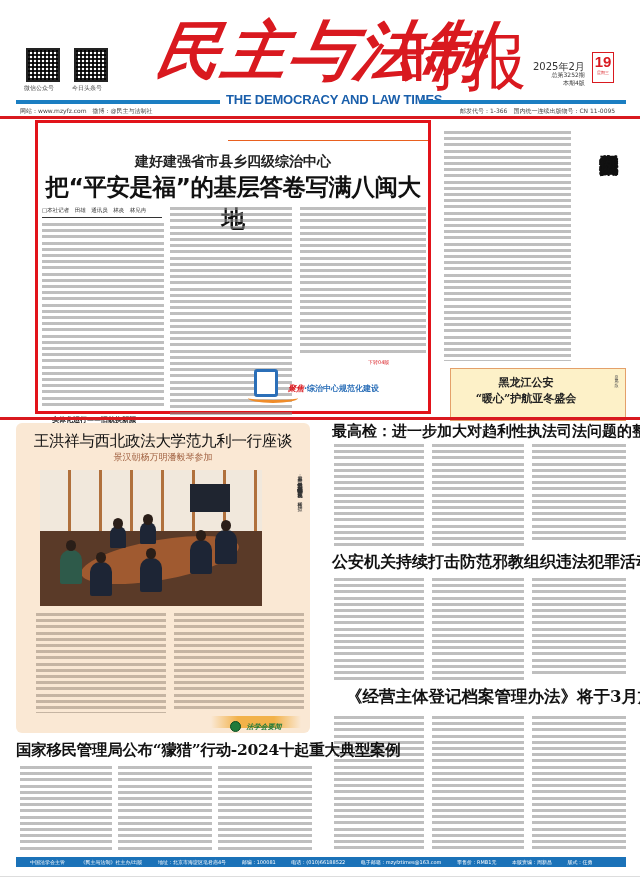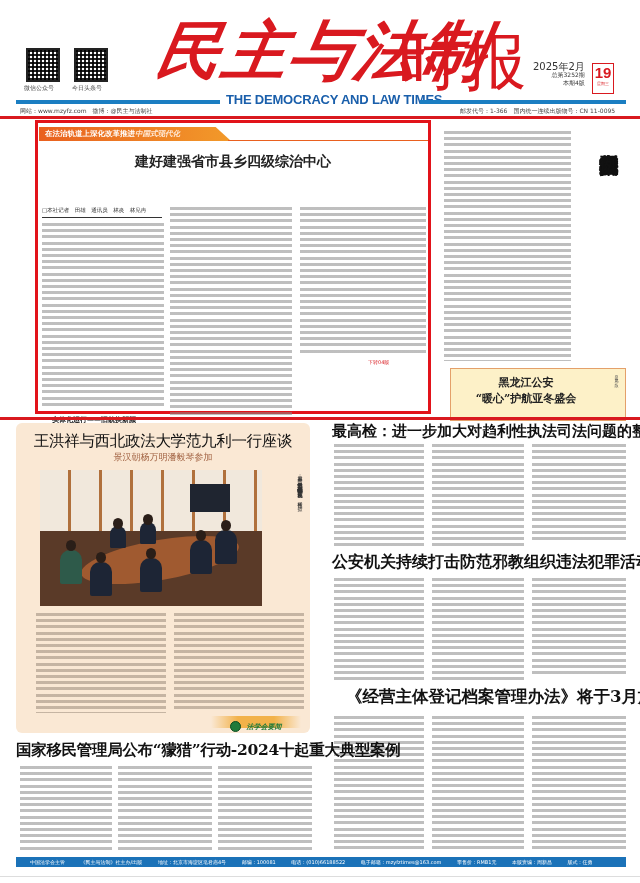--- a/index.html
+++ b/index.html
@@ -21,21 +21,21 @@
   .logo-std { position: absolute; left: 398px; top: 20px; font-size: 62px; color: #d9191f; font-weight: normal;
               font-family: "DejaVu Sans", sans-serif; letter-spacing: 4px; }
   .en-title { position: absolute; left: 226px; top: 92px; font-size: 13px; font-weight: bold; color: #1a5fab;
               font-family: "Liberation Sans", sans-serif; letter-spacing: -0.2px; }
   .blue-bar-left { position: absolute; left: 16px; top: 100px; width: 204px; height: 4px; background: #1b7ec2; }
   .blue-bar-right { position: absolute; left: 420px; top: 100px; width: 206px; height: 4px; background: #1b7ec2; }
   .site-line { position: absolute; left: 20px; top: 107px; font-size: 6px; color: #444; font-family: "DejaVu Sans", sans-serif; }
   .post-line { position: absolute; left: 460px; top: 107px; font-size: 6px; color: #444; font-family: "DejaVu Sans", sans-serif; }
   .date-block { position: absolute; left: 533px; top: 63px; text-align: right; font-size: 6px; color: #333; line-height: 8px; font-family: "DejaVu Sans", sans-serif; }
   .date-block .d1 { font-size: 10px; }
-  .day-box { position: absolute; left: 592px; top: 63px; width: 22px; height: 31px; border: 1px solid #d9191f; text-align: center; }
+  .day-box { position: absolute; left: 592px; top: 52px; width: 22px; height: 31px; border: 1px solid #d9191f; text-align: center; }
   .day-box .num { display: block; font-size: 15px; font-weight: bold; color: #d9191f; line-height: 17px; font-family: "Liberation Sans", sans-serif; }
   .day-box .wd { display: block; font-size: 4px; color: #d9191f; font-family: "DejaVu Sans", sans-serif; }
   .red-rule { position: absolute; left: 0; top: 116px; width: 640px; height: 3px; background: #d9191f; }
 
   
   .feature-box { position: absolute; left: 35px; top: 120px; width: 396px; height: 294px; border: 3px solid #e2131a; }
   .banner { position: absolute; left: 1px; top: 4px; height: 14px; width: 192px; background: linear-gradient(90deg, #e9601f, #f29a2a);
             clip-path: polygon(0 0, 92% 0, 100% 100%, 0 100%); padding-left: 6px; color: #fff; font-size: 7.5px; line-height: 14px;
             font-weight: bold; font-family: "DejaVu Sans", sans-serif; white-space: nowrap; }
   .banner .accent { font-style: italic; color: #ffe9d6; }
@@ -123,43 +123,46 @@
     <span class="num">19</span>
     <span class="wd">星期三</span>
   </div>
 
   <div class="site-line">网站：www.mzyfz.com　微博：@民主与法制社</div>
   <div class="post-line">邮发代号：1-366　国内统一连续出版物号：CN 11-0095</div>
   <div class="red-rule"></div>
 </div>
 
 <div class="feature-box">
-  <div class="banner">
-    <span>在法治轨道上深化改革推进</span><span class="accent">中国式现代化</span>
-  </div>
   <div class="banner-line"></div>
   <div class="kicker">建好建强省市县乡四级综治中心</div>
+  <div class="headline">把“平安是福”的基层答卷写满八闽大地</div>
   <div class="byline">□本社记者　田雄　通讯员　林炎　林见冉</div>
   <div class="byline-rule"></div>
 
   <div class="textcol" style="left:4px;top:100px;width:122px;height:186px;">
       <div class="lines"></div>
     </div>
   <div class="textcol" style="left:14px;top:306px;width:112px;height:0;">
       <div class="lines"></div>
     </div>
   <div class="subhead">实体化运行——旧貌换新颜</div>
   <div class="textcol" style="left:132px;top:84px;width:122px;height:210px;">
       <div class="lines"></div>
     </div>
   <div class="textcol" style="left:262px;top:84px;width:126px;height:146px;">
       <div class="lines"></div>
     </div>
 
   <div class="next-page">下转04版</div>
+  <div class="jusheng">
+    <div class="swoosh"></div>
+    <div class="badge"></div>
+    <div class="txt"><span class="red">聚焦</span><span>·综治中心规范化建设</span></div>
+  </div>
 </div>
 
 <div class="textcol rcol-text">
     <div class="lines"></div>
   </div>
 <div class="vert-title">最高法发布企业名誉权司法保护典型案例</div>
 <div class="hlj-box">
   <div class="t1">黑龙江公安</div>
   <div class="t2">“暖心”护航亚冬盛会</div>
   <div class="side">（详见04版）</div>

